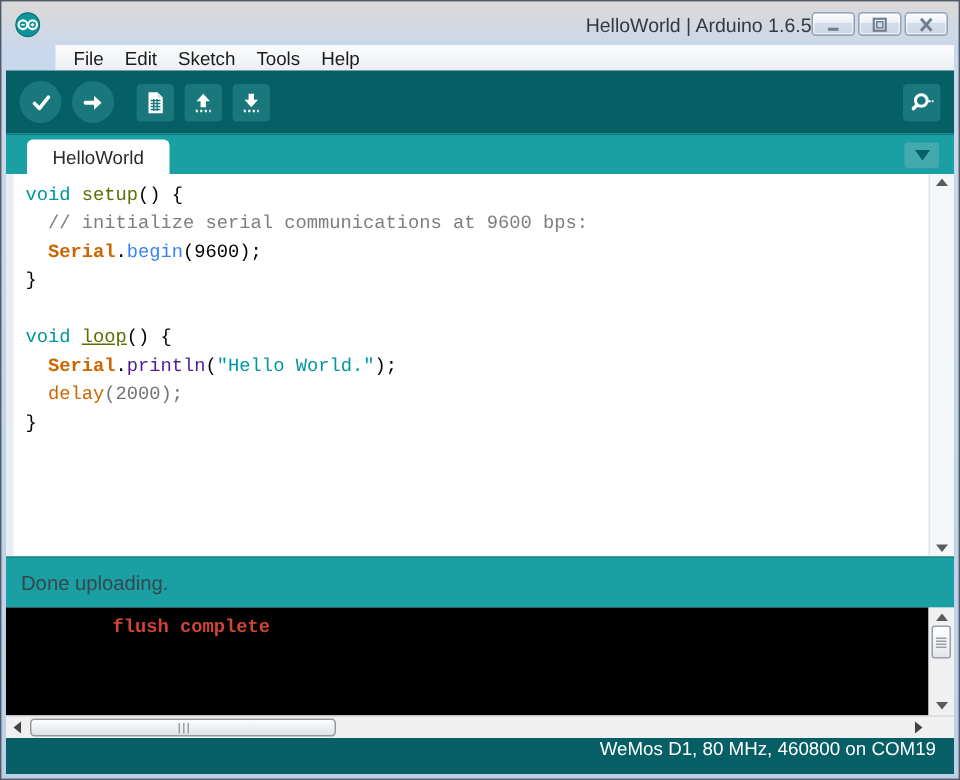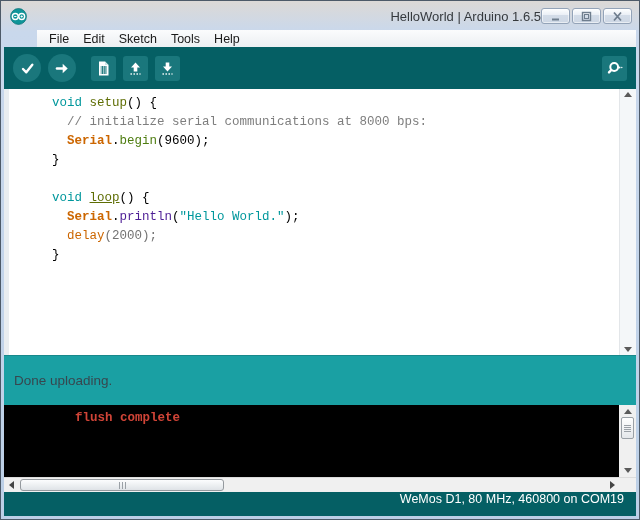--- a/index.html
+++ b/index.html
@@ -62,39 +62,39 @@
   .tab-menu-btn {
     position:absolute; right:10px; top:5px;
     width:23px; height:17px; background:#43a9ad; border:none; border-radius:2px;
     display:flex; align-items:center; justify-content:center;
   }
   .tri-down { width:0; height:0; border-left:5px solid transparent; border-right:5px solid transparent; border-top:7px solid #055f64; }
 
   
   .editor { flex:1 1 auto; background:#ffffff; display:flex; overflow:hidden; }
   .gutter { width:5px; background:#e9edf0; flex:0 0 auto; }
-  .code-pane { flex:1 1 auto; padding:5px 4px 0 19px; overflow:hidden;margin-left:24px; }
+  .code-pane { flex:1 1 auto; padding:5px 4px 0 8px; overflow:hidden; }
   .code-line {
     font-family:"Liberation Mono","DejaVu Sans Mono",monospace;
     font-size:12.5px; line-height:19px; white-space:pre; color:#000;
   }
   .editor-vscroll {
     width:17px; flex:0 0 auto; background:#f4f7f9; border-left:1px solid #e3e6e9;
     display:flex; flex-direction:column; justify-content:space-between; align-items:center;
     padding:3px 0;
   }
   .arr { width:0; height:0; }
   .arr-up    { border-left:4px solid transparent; border-right:4px solid transparent; border-bottom:5px solid #5a5a5a; }
   .arr-down  { border-left:4px solid transparent; border-right:4px solid transparent; border-top:5px solid #5a5a5a; }
   .arr-left  { border-top:4px solid transparent; border-bottom:4px solid transparent; border-right:5px solid #444; }
   .arr-right { border-top:4px solid transparent; border-bottom:4px solid transparent; border-left:5px solid #444; }
 
   
   .statusbar {
-    height:50px; background:#1aa0a3; border-top:1px solid #17888b;
+    height:34px; background:#1aa0a3; border-top:1px solid #17888b;
     display:flex; align-items:center; padding-left:10px; flex:0 0 auto;
   }
   .status-msg { font-size:13.5px; color:#37474f; }
 
   
   .console-row { height:72px; display:flex; flex:0 0 auto; }
   .console { flex:1 1 auto; background:#000; padding:6px 0 0 0; overflow:hidden; }
   .console-line {
     font-family:"Liberation Mono","DejaVu Sans Mono",monospace;
     font-size:12.5px; font-weight:bold; color:#d04437; margin-left:71px; white-space:pre;
@@ -216,27 +216,35 @@
     <button class="tb-square">
       <svg width="17" height="17" viewBox="0 0 17 17">
         <circle cx="8.2" cy="7" r="3.9" fill="none" stroke="#fff" stroke-width="2"></circle>
         <line x1="5.3" y1="10" x2="3" y2="12.4" stroke="#fff" stroke-width="2.4" stroke-linecap="round"></line>
         <circle cx="13.6" cy="7.5" r="0.9" fill="#fff"></circle>
         <circle cx="15.8" cy="7.5" r="0.7" fill="#fff"></circle>
       </svg>
     </button>
   </div>
 
+  <div class="tabbar">
+    <div class="tab">
+      <span>HelloWorld</span>
+    </div>
+    <button class="tab-menu-btn">
+      <span class="tri-down"></span>
+    </button>
+  </div>
 
   <div class="editor">
     <div class="gutter"></div>
     <div class="code-pane" id="code-area">
         <div class="code-line"><span style="color: rgb(0, 151, 156);">void</span><span style="color: rgb(0, 0, 0);"> </span><span style="color: rgb(94, 109, 3);">setup</span><span style="color: rgb(0, 0, 0);">() {</span></div>
-        <div class="code-line"><span style="color: rgb(0, 0, 0);">  </span><span style="color: rgb(126, 126, 126);">// initialize serial communications at 8000 bps:</span></div>
-        <div class="code-line"><span style="color: rgb(0, 0, 0);">  </span><span style="color: rgb(204, 102, 0); font-weight: bold;">Serial</span><span style="color: rgb(0, 0, 0);">.</span><span style="color: #4d7c0f;">begin</span><span style="color: rgb(0, 0, 0);">(9600);</span></div>
+        <div class="code-line"><span style="color: rgb(0, 0, 0);">  </span><span style="color: rgb(126, 126, 126);">// initialize serial communications at 9600 bps:</span></div>
+        <div class="code-line"><span style="color: rgb(0, 0, 0);">  </span><span style="color: rgb(204, 102, 0); font-weight: bold;">Serial</span><span style="color: rgb(0, 0, 0);">.</span><span style="color: #3b82f6;">begin</span><span style="color: rgb(0, 0, 0);">(9600);</span></div>
         <div class="code-line"><span style="color: rgb(0, 0, 0);">}</span></div>
         <div class="code-line">&nbsp;</div>
         <div class="code-line"><span style="color: rgb(0, 151, 156);">void</span><span style="color: rgb(0, 0, 0);"> </span><span style="color: rgb(94, 109, 3); text-decoration: underline;">loop</span><span style="color: rgb(0, 0, 0);">() {</span></div>
         <div class="code-line"><span style="color: rgb(0, 0, 0);">  </span><span style="color: rgb(204, 102, 0); font-weight: bold;">Serial</span><span style="color: rgb(0, 0, 0);">.</span><span style="color: #4c1d95;">println</span><span style="color: rgb(0, 0, 0);">(</span><span style="color: rgb(0, 151, 156);">"Hello World."</span><span style="color: rgb(0, 0, 0);">);</span></div>
         <div class="code-line"><span style="color: rgb(0, 0, 0);">  </span><span style="color: rgb(204, 102, 0);">delay</span><span style="color: #737373;">(2000);</span></div>
         <div class="code-line"><span style="color: rgb(0, 0, 0);">}</span></div>
       </div>
     <div class="editor-vscroll">
       <span class="arr arr-up"></span>
       <span class="arr arr-down"></span>

